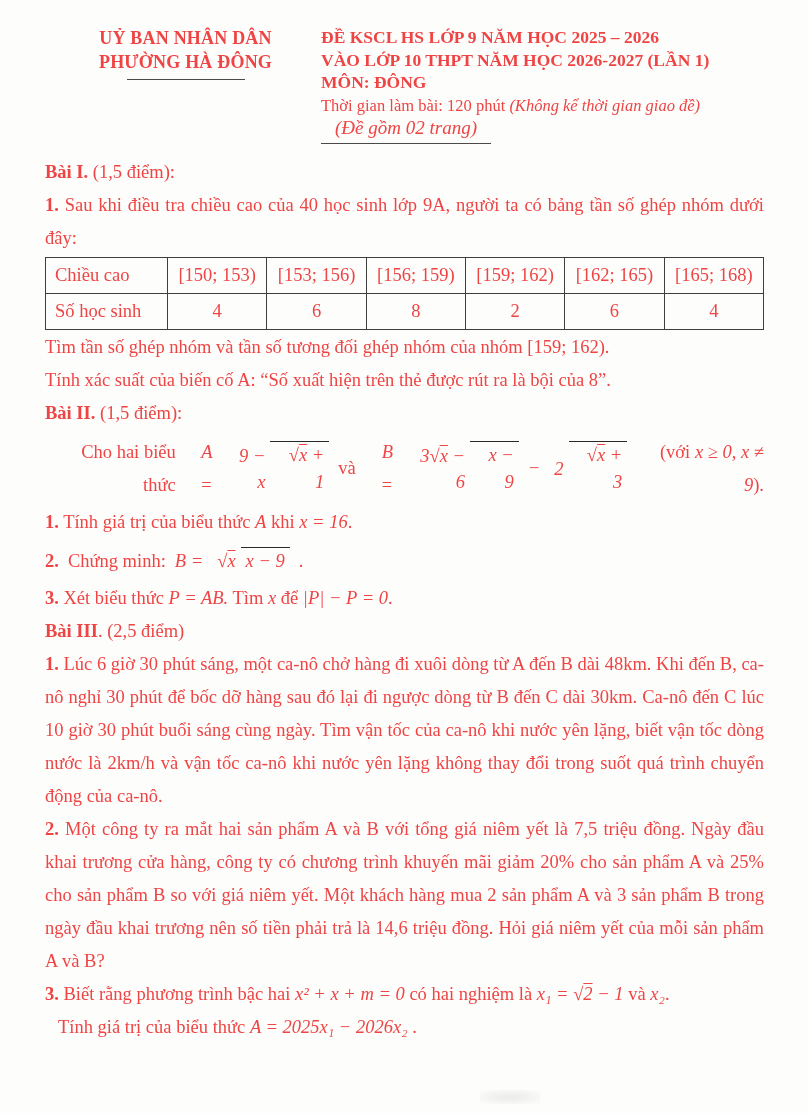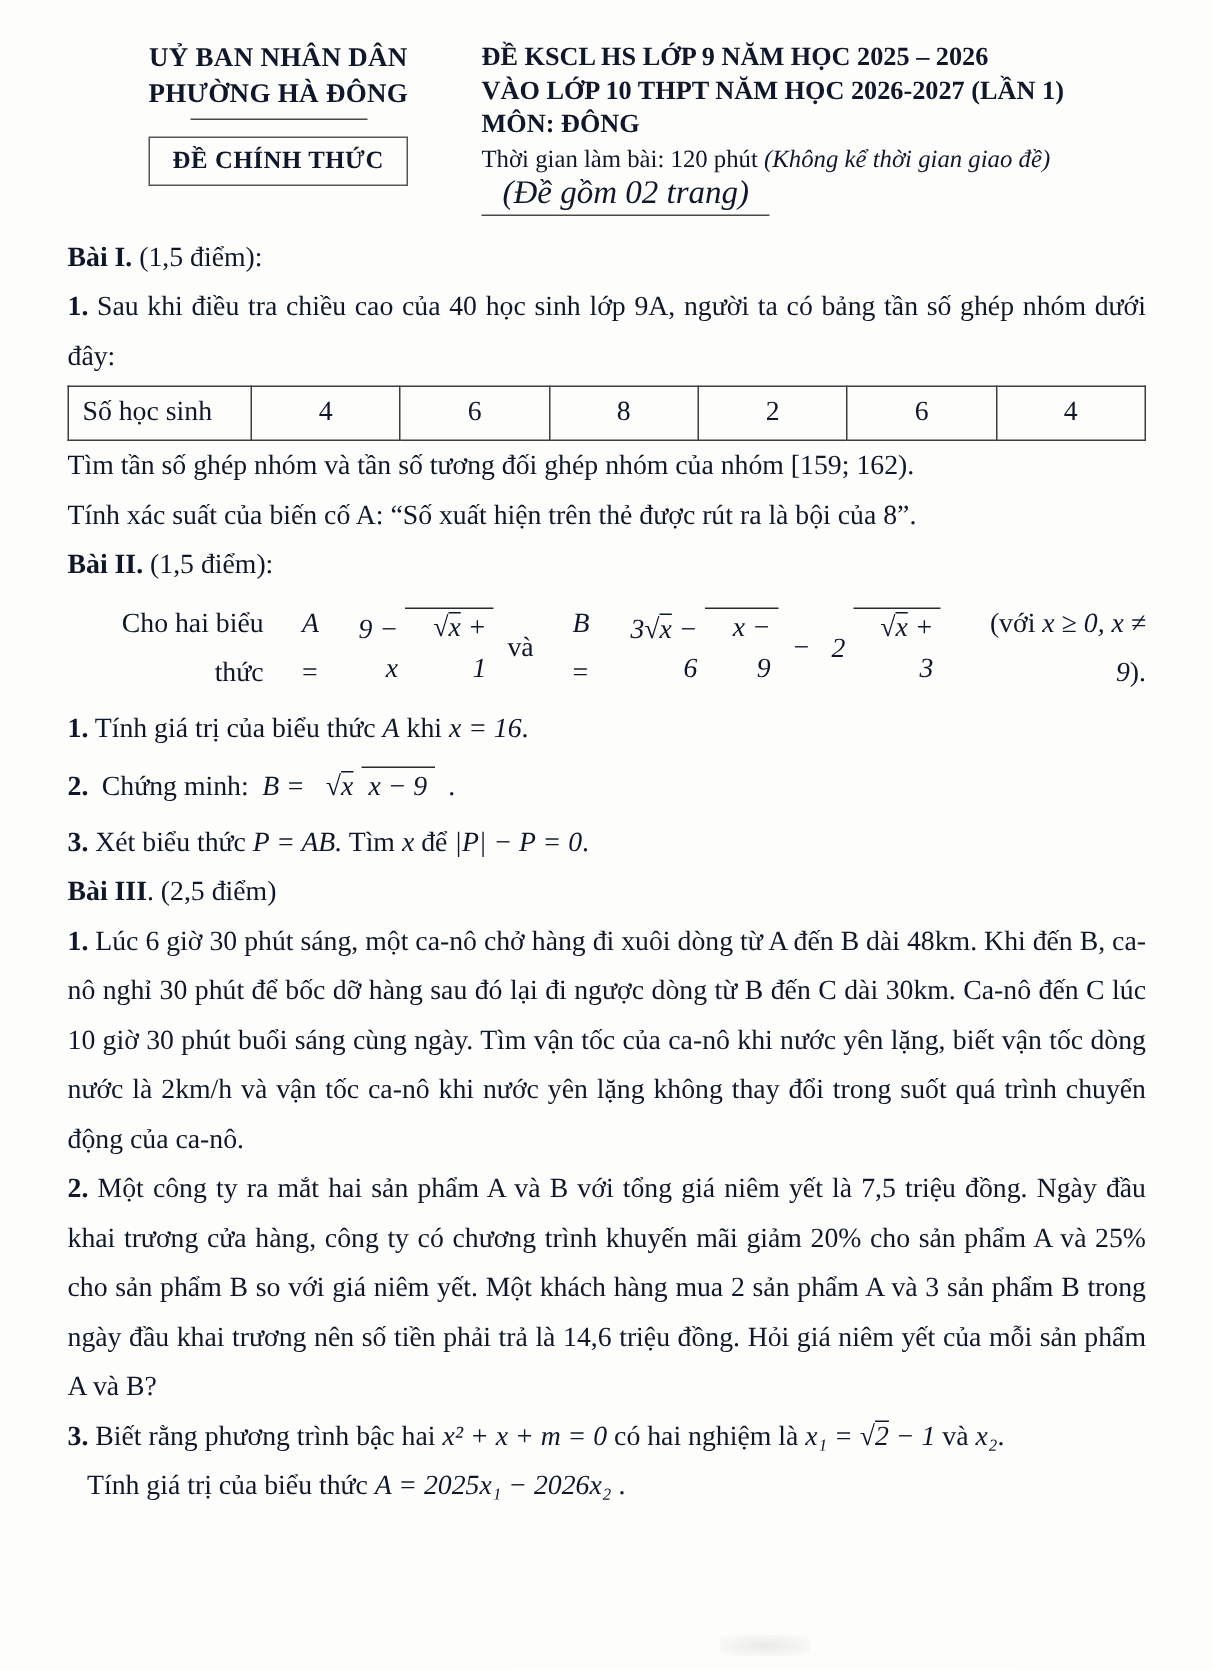--- a/index.html
+++ b/index.html
@@ -8,21 +8,21 @@
     width: 808px;
     height: 1113px;
     overflow: hidden;
     background: #ffffff;
   }
   .page {
     position: relative;
     width: 808px;
     height: 1113px;
     background: #fdfdfc;
-    color: #0f172a;
+    color: #ef4444;
     font-family: "Liberation Serif", "DejaVu Serif", serif;
     box-sizing: border-box;
   }
   
   .header {
     display: flex;
     padding: 26px 40px 0 58px;
     box-sizing: border-box;
   }
   .header-left {
@@ -65,21 +65,21 @@
   .duration-line {
     font-size: 16.5px;
     line-height: 22px;
     margin-top: 1px;
     white-space: nowrap;
   }
   .duration-note { font-style: italic; }
   .pages-note {
     display: inline-block;
     font-style: italic;
-    font-size: 22px;
+    font-size: 19px;
     line-height: 22px;
     border-bottom: 1.6px solid #4a4a4a;
     padding: 0 14px 4px 14px;
   }
   
   .content {
     padding: 12px 44px 0 45px;
     font-size: 18.5px;
     line-height: 33px;
     text-align: justify;
@@ -146,39 +146,47 @@
 </head>
 <body>
 
 <div class="page">
 
   <div class="header">
     <div class="header-left">
       <div class="org-line">UỶ BAN NHÂN DÂN</div>
       <div class="org-line">PHƯỜNG HÀ ĐÔNG</div>
       <div class="org-underline"></div>
-      <div class="stamp-box">ĐỀ CHÍNH THỨC</div>
     </div>
     <div class="header-right">
       <div class="title-line">ĐỀ KSCL HS LỚP 9 NĂM HỌC 2025 – 2026</div>
       <div class="title-line">VÀO LỚP 10 THPT NĂM HỌC 2026-2027 (LẦN 1)</div>
       <div class="title-line">MÔN: ĐÔNG</div>
       <div class="duration-line"><span>Thời gian làm bài: 120 phút </span><span class="duration-note">(Không kể thời gian giao đề)</span></div>
       <div><span class="pages-note">(Đề gồm 02 trang)</span></div>
     </div>
   </div>
 
   <div class="content">
 
     <p><span class="heading-bold">Bài I.</span><span> (1,5 điểm):</span></p>
 
     <p><span class="bnum">1.</span><span> Sau khi điều tra chiều cao của 40 học sinh lớp 9A, người ta có bảng tần số ghép nhóm dưới đây:</span></p>
 
     <table class="freq-table">
       <tbody>
+          <tr>
+        <td class="label-cell">Chiều cao</td>
+        <td>[150; 153)</td>
+        <td>[153; 156)</td>
+        <td>[156; 159)</td>
+        <td>[159; 162)</td>
+        <td>[162; 165)</td>
+        <td>[165; 168)</td>
+      </tr>
       <tr>
         <td class="label-cell">Số học sinh</td>
         <td>4</td>
         <td>6</td>
         <td>8</td>
         <td>2</td>
         <td>6</td>
         <td>4</td>
       </tr>
     </tbody>

